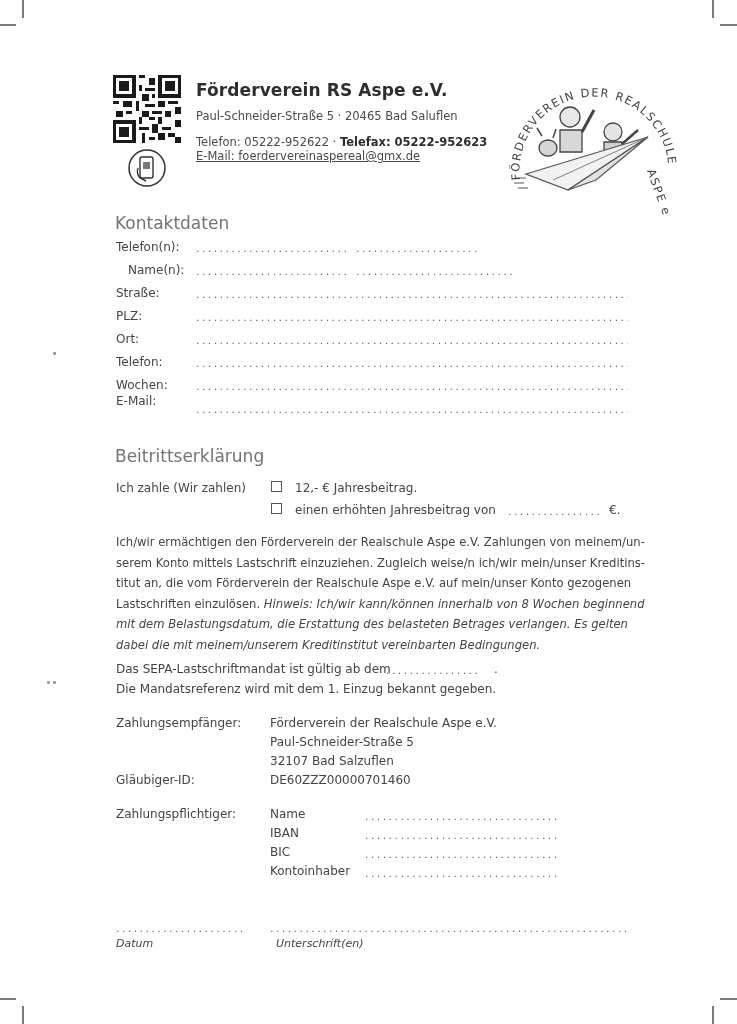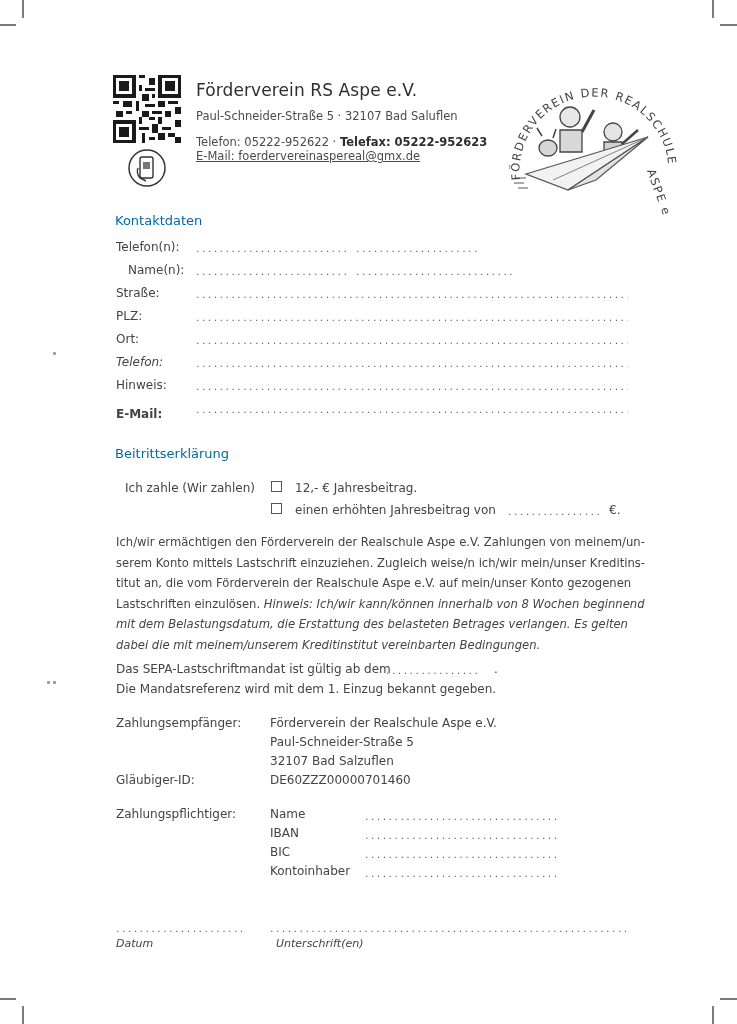--- a/index.html
+++ b/index.html
@@ -8,27 +8,27 @@
     font-family: "DejaVu Sans", sans-serif; color: #3a3a3a;
   }
   .abs { position: absolute; }
   
   .crop { position: absolute; background: #7a7a7a; }
   .dot { position: absolute; width: 3px; height: 3px; background: #9a9a9a; border-radius: 1px; }
 
   
   #qr { left: 113px; top: 75px; width: 68px; height: 68px; }
   #scan-icon { left: 127px; top: 148px; width: 40px; height: 40px; }
-  .org-title { left: 196px; top: 80px; font-size: 17px; font-weight: normal; color: #2e2e2e; letter-spacing: 0.1px; white-space: nowrap; }
+  .org-title { left: 196px; top: 80px; font-size: 17px; font-weight: bold; color: #2e2e2e; letter-spacing: 0.1px; white-space: nowrap; }
   .org-line { left: 196px; font-size: 11.5px; color: #4a4a4a; white-space: nowrap; }
   .org-line b { font-weight: bold; color: #2e2e2e; }
   #logo { left: 498px; top: 62px; width: 190px; height: 155px; }
 
   
-  .section-title { left: 115px; font-size: 13px; color: #0369a1; white-space: nowrap; }
+  .section-title { left: 115px; font-size: 17px; color: #737373; white-space: nowrap; }
   .lbl { font-size: 12px; color: #444; white-space: nowrap; }
   .dots { font-size: 11px; color: #666; letter-spacing: 2.4px; white-space: nowrap; overflow: hidden; line-height: 14px; }
   .checkbox { width: 11px; height: 11px; border: 1.4px solid #555; background: #fff; box-sizing: border-box; cursor: pointer; }
   .para { left: 116px; width: 535px; font-size: 11.6px; line-height: 20.5px; color: #444; }
   .para i { font-style: italic; }
   .ital { font-style: italic; }
 </style>
 </head>
 <body>
 
@@ -88,21 +88,21 @@
   </g>
 </svg>
 <svg id="scan-icon" class="abs" viewBox="0 0 40 40">
   <circle cx="20" cy="20" r="18" fill="none" stroke="#333" stroke-width="1.5"></circle>
   <rect x="13" y="9" width="13" height="21" rx="2" fill="none" stroke="#333" stroke-width="1.4"></rect>
   <rect x="16" y="14" width="7" height="7" fill="#777"></rect>
   <path d="M11 20 q-2 5 2 10 l6 3" fill="none" stroke="#333" stroke-width="1.4"></path>
 </svg>
 
 <div class="abs org-title">Förderverein RS Aspe e.V.</div>
-<div class="abs org-line" style="top:109px;">Paul-Schneider-Straße 5 · 32107 Bad Saluflen</div>
+<div class="abs org-line" style="top:109px;">Paul-Schneider-Straße 5 · 20465 Bad Saluflen</div>
 <div class="abs org-line" style="top:135px;text-align:center;"><span>Telefon: 05222-952622 · </span><b>Telefax: 05222-952623</b></div>
 <div class="abs org-line" style="top:149px;text-decoration:underline;">E-Mail: foerdervereinaspereal@gmx.de</div>
 
 <svg id="logo" class="abs" viewBox="0 0 190 155">
   <defs>
     <path id="arcTop" d="M22 118 A72 72 0 1 1 170 100"></path>
   </defs>
   <text font-family="DejaVu Sans, sans-serif" font-size="11.5" fill="#444" letter-spacing="1.5">
     <textPath href="#arcTop">FÖRDERVEREIN DER REALSCHULE</textPath>
   </text>
@@ -135,31 +135,31 @@
 
 <div class="abs lbl" style="left:116px;top:286px;">Straße:</div>
 <div class="abs dots" style="left:196px;top:288px;width:432px;">....................................................................................</div>
 
 <div class="abs lbl" style="left:116px;top:309px;">PLZ:</div>
 <div class="abs dots" style="left:196px;top:311px;width:432px;">....................................................................................</div>
 
 <div class="abs lbl" style="left:116px;top:332px;">Ort:</div>
 <div class="abs dots" style="left:196px;top:334px;width:432px;">....................................................................................</div>
 
-<div class="abs lbl" style="left:116px;top:355px;font-style:italic;">Telefon:</div>
+<div class="abs lbl" style="left:116px;top:355px;">Telefon:</div>
 <div class="abs dots" style="left:196px;top:357px;width:432px;">....................................................................................</div>
 
-<div class="abs lbl" style="left:116px;top:378px;">Hinweis:</div>
+<div class="abs lbl" style="left:116px;top:378px;">Wochen:</div>
 <div class="abs dots" style="left:196px;top:380px;width:432px;">....................................................................................</div>
 
-<div class="abs lbl" style="left:116px;top:407px;font-weight:bold;">E-Mail:</div>
+<div class="abs lbl" style="left:116px;top:394px;">E-Mail:</div>
 <div class="abs dots" style="left:196px;top:403px;width:432px;">....................................................................................</div>
 
 <div class="abs section-title" style="top:446px;">Beitrittserklärung</div>
-<div class="abs lbl" style="left:116px;top:481px;margin-left:9px;">Ich zahle (Wir zahlen)</div>
+<div class="abs lbl" style="left:116px;top:481px;">Ich zahle (Wir zahlen)</div>
 
 <div class="abs checkbox" style="left:271px;top:481px;"></div>
 <div class="abs lbl" style="left:295px;top:481px;">12,- € Jahresbeitrag.</div>
 
 <div class="abs checkbox" style="left:271px;top:503px;"></div>
 <div class="abs lbl" style="left:295px;top:503px;">einen erhöhten Jahresbeitrag von</div>
 <div class="abs dots" style="left:508px;top:505px;width:95px;">..................</div>
 <div class="abs lbl" style="left:609px;top:503px;">€.</div>
 
 <div class="abs para" style="top:532px;"><span>Ich/wir ermächtigen den Förderverein der Realschule Aspe e.V. Zahlungen von meinem/un­serem Konto mittels Lastschrift einzuziehen. Zugleich weise/n ich/wir mein/unser Kreditins­titut an, die vom Förderverein der Realschule Aspe e.V. auf mein/unser Konto gezogenen Lastschriften einzulösen. </span><i>Hinweis: Ich/wir kann/können innerhalb von 8 Wochen beginnend mit dem Belastungsdatum, die Erstattung des belasteten Betrages verlangen. Es gelten dabei die mit meinem/unserem Kreditinstitut vereinbarten Bedingungen.</i></div>

